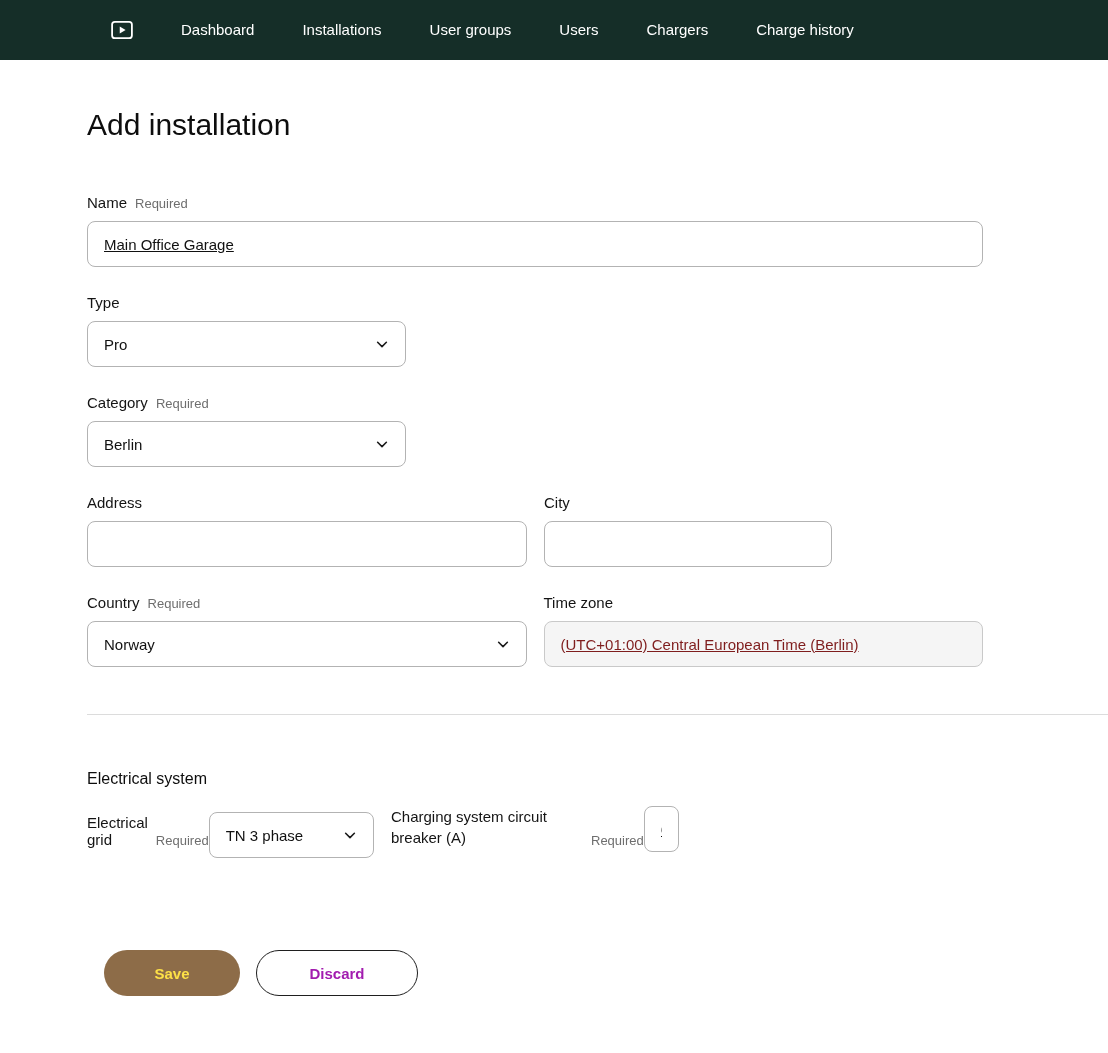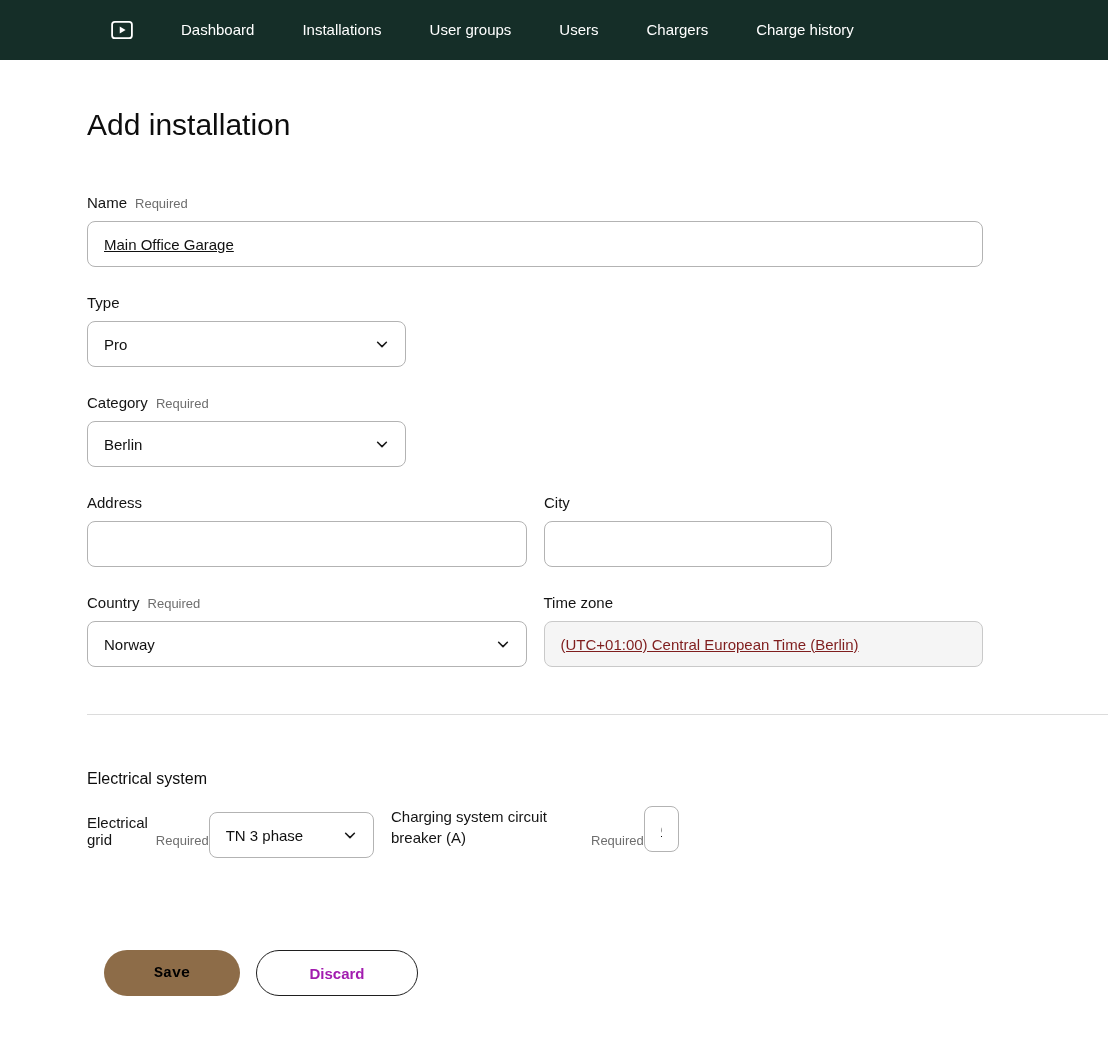--- a/index.html
+++ b/index.html
@@ -158,22 +158,21 @@
     font-family: "Liberation Sans", sans-serif;
     cursor: pointer;
     display: inline-flex;
     align-items: center;
     justify-content: center;
   }
   .btn-save {
     width: 136px;
     background: #8d6c48;
     border: none;
-    color: #000000;
-    font-family: Liberation Mono, monospace;
+    color: #fde047;
   }
   .btn-discard {
     width: 162px;
     background: #ffffff;
     border: 1px solid #1f1f1f;
     color: #a21caf;
   }
 </style>
 </head>
 <body>

